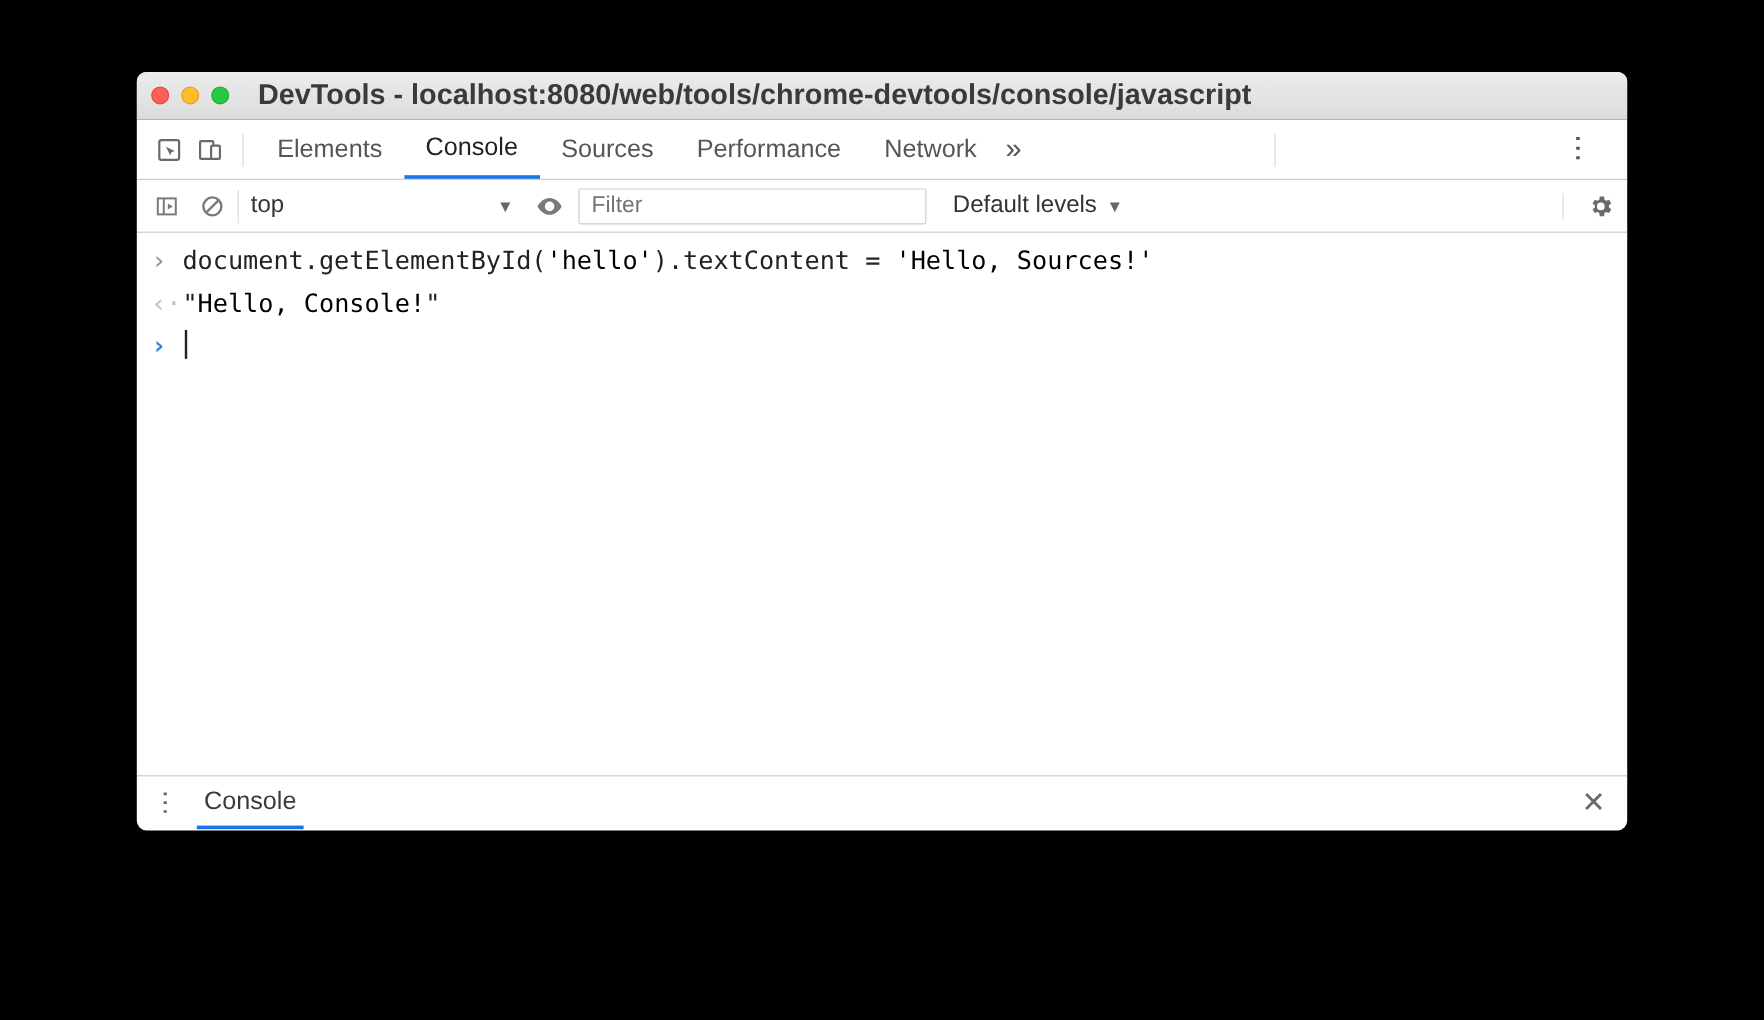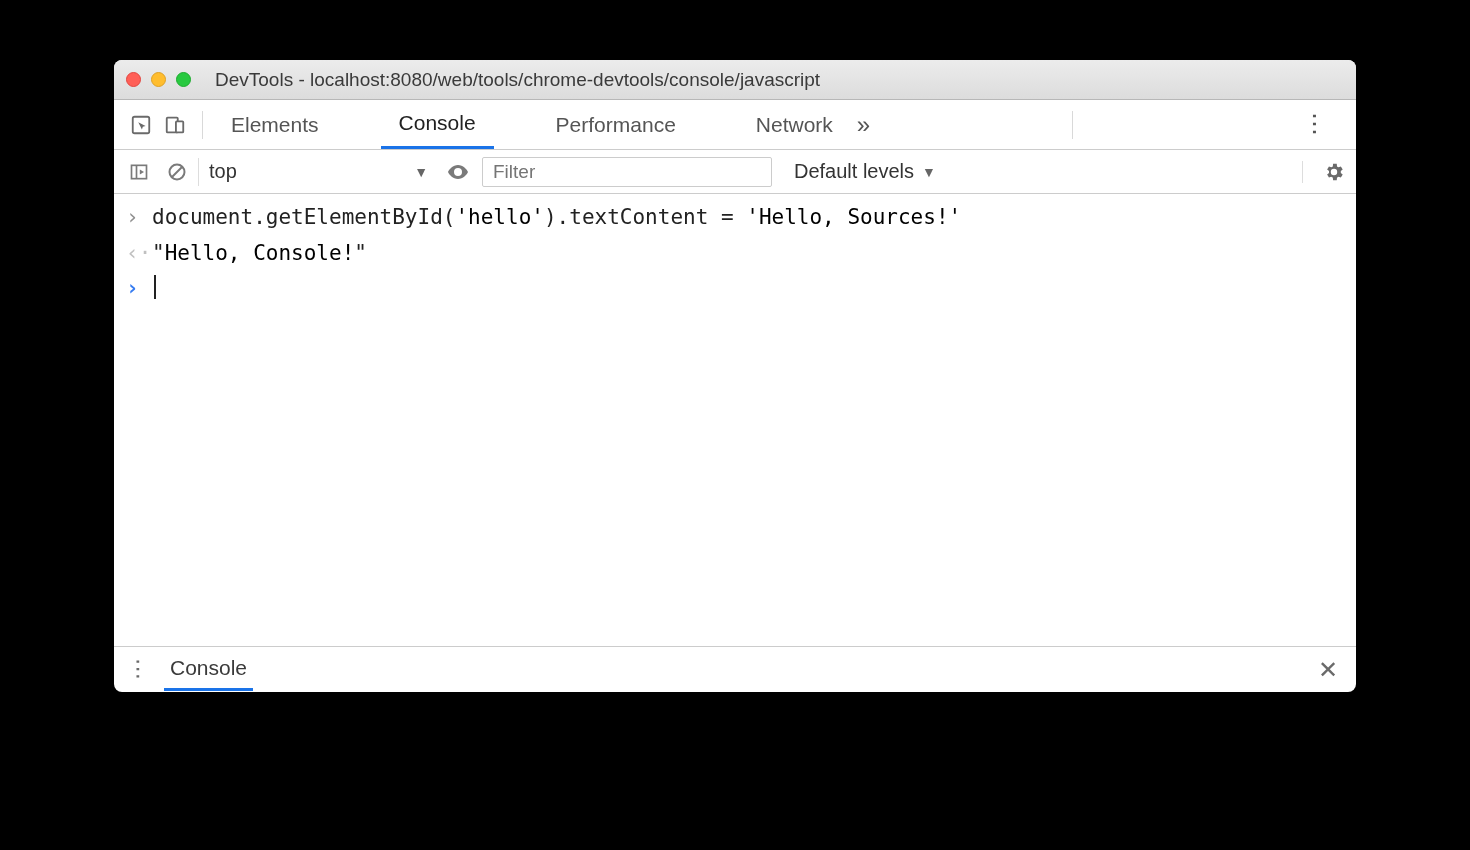--- a/index.html
+++ b/index.html
@@ -30,21 +30,21 @@
     display: flex;
     align-items: center;
     padding: 0 12px;
     gap: 10px;
   }
   .traffic { display: flex; gap: 10px; margin-right: 14px; }
   .dot { width: 15px; height: 15px; border-radius: 50%; }
   .red { background:#ff5f57; border:1px solid #e24640;}
   .yellow { background:#ffbd2e; border:1px solid #dfa124;}
   .green { background:#28c940; border:1px solid #1dac2e;}
-  .title { flex:0 0 auto; font-size:19px; color:#3a3a3a; }
+  .title { flex:0 0 auto; font-size:24px; color:#3a3a3a;font-weight:bold; }
   .tabs {
     height: 50px;
     border-bottom: 1px solid #ccc;
     display:flex;
     align-items:center;
     padding: 0 10px;
     gap: 0;
     font-size: 21px;
     color:#555;
   }
@@ -131,23 +131,24 @@
         <path d="M9 9l8 4-3 1-1 3-4-8z" fill="#6a6a6a" stroke="none"></path>
       </svg>
     </div>
     <div class="icon-btn">
       <svg width="22" height="22" viewBox="0 0 24 24" fill="none" stroke="#6a6a6a" stroke-width="2">
         <rect x="3" y="4" width="12" height="16" rx="1"></rect>
         <rect x="13" y="8" width="8" height="12" rx="1" fill="#fff"></rect>
       </svg>
     </div>
     <div class="vsep"></div>
-    <div id="tabrow" style="display: flex; height: 100%; gap: 44px;">
+    <div id="tabrow" style="display: flex; height: 100%;">
         <div class="tab">Elements</div>
         <div class="tab active">Console</div>
+        <div class="tab">Sources</div>
         <div class="tab">Performance</div>
         <div class="tab">Network</div>
       </div>
     <div class="more-tabs">»</div>
     <div class="vsep" style="margin-left:auto"></div>
     <div class="kebab"><span class="kebab-v">⋯</span></div>
   </div>
 
   <div class="toolbar">
     <div class="ico">

